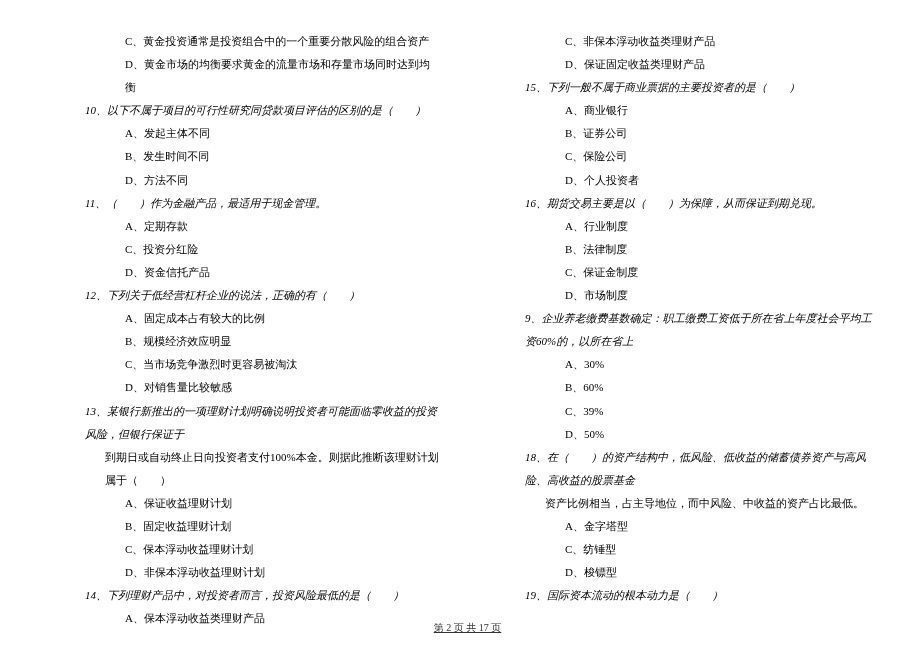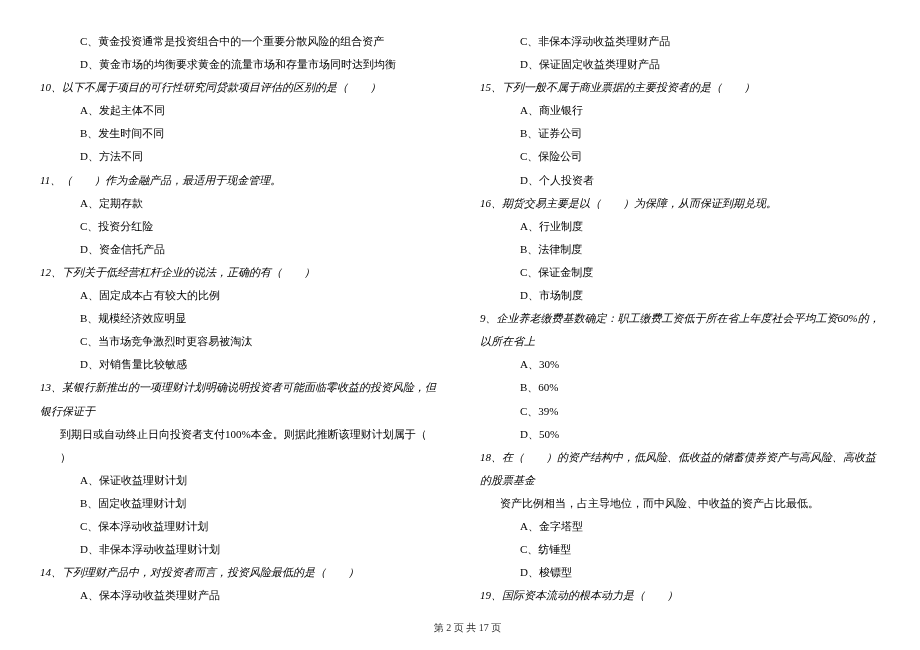--- a/index.html
+++ b/index.html
@@ -18,39 +18,41 @@
       display: flex;
       gap: 40px;
     }
     .col {
       flex: 1;
       min-width: 0;
     }
     .line {
       white-space: normal;
       word-break: break-all;
+      margin-left: 45px;
     }
     .opt {
       padding-left: 40px;
     }
     .stem {
       padding-left: 0;
       font-style: italic;
     }
     .cont {
       padding-left: 20px;
     }
     .footer {
       position: absolute;
       bottom: 12px;
       left: 15px;
       right: 0;
       text-align: center;
       font-size: 10px;
       color: #333;
+      text-decoration: underline;
     }
   </style>
 </head>
 <body>
 
 <div class="columns">
   <div class="col">
     <div class="line opt">C、黄金投资通常是投资组合中的一个重要分散风险的组合资产</div>
     <div class="line opt">D、黄金市场的均衡要求黄金的流量市场和存量市场同时达到均衡</div>
 

